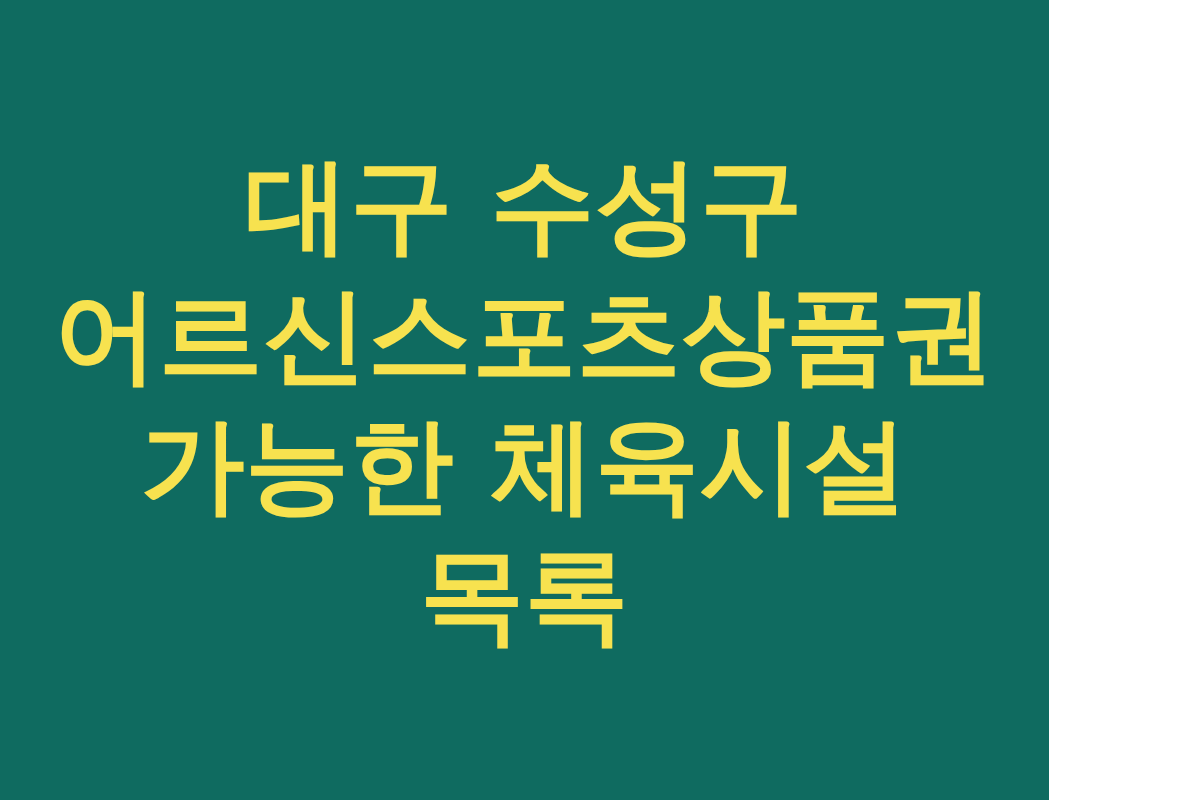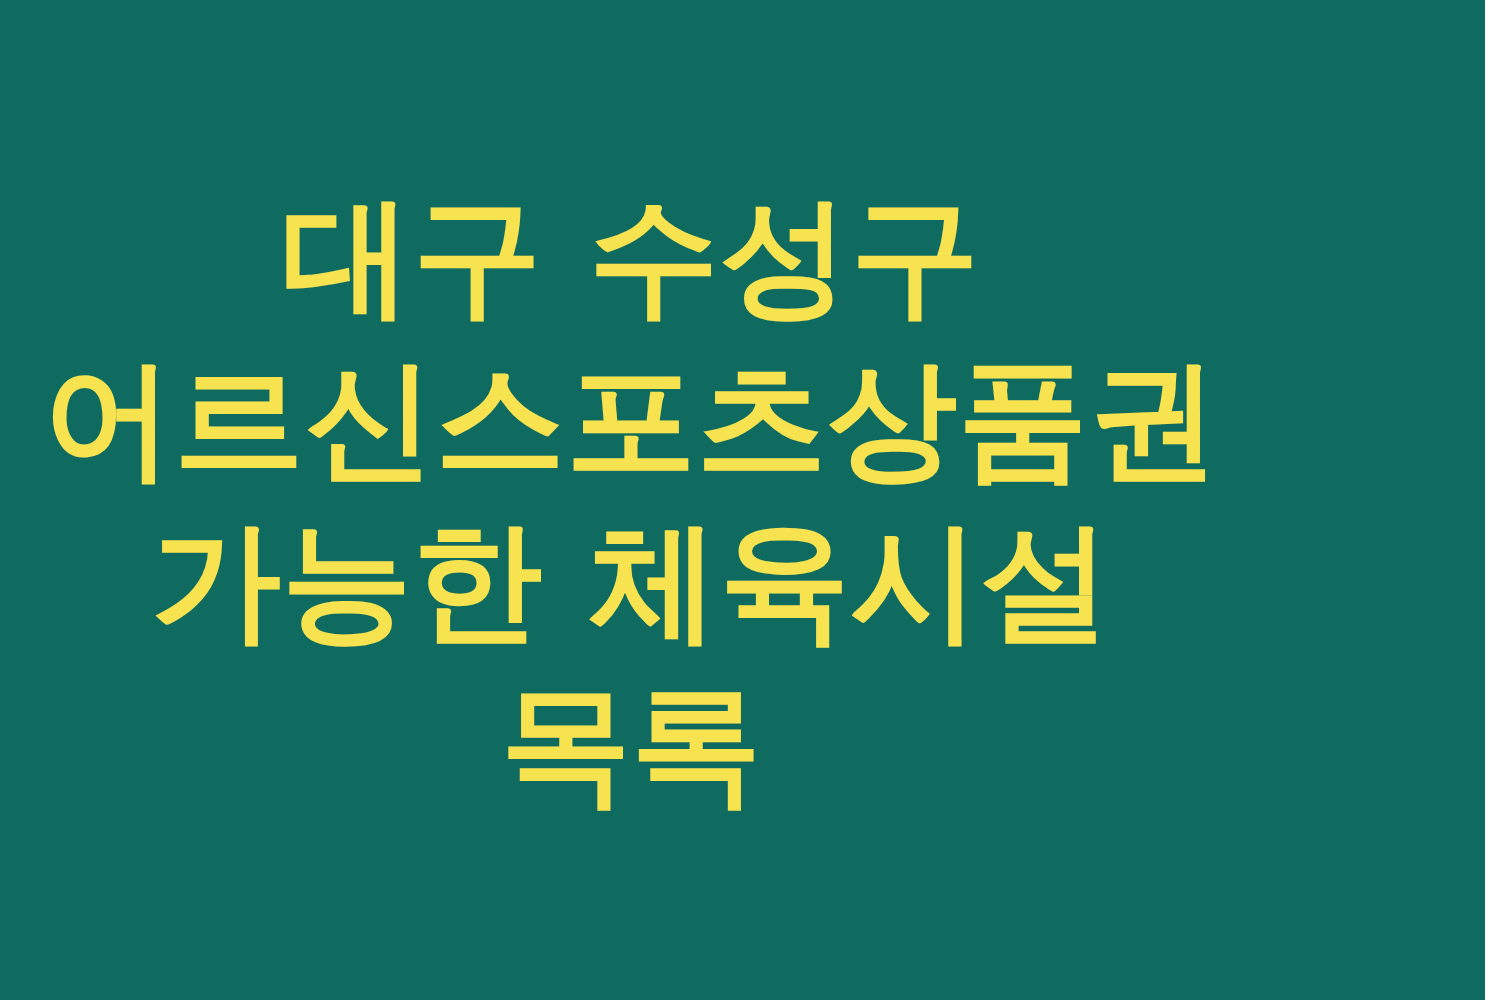--- a/index.html
+++ b/index.html
@@ -10,25 +10,26 @@
 
   body {
     width: 1200px;
     height: 800px;
     overflow: hidden;
     font-family: "Liberation Sans", "DejaVu Sans", sans-serif;
   }
 
   #banner {
     position: relative;
-    width: 1188px;
+    width: 1049px;
     height: 800px;
     box-sizing: border-box;
     display: flex;
     align-items: center;
+    justify-content: center;
     background: #0f6b60;
   }
 
   #title-block {
     width: 1010px;
     text-align: center;
     padding: 0 10px;
     box-sizing: border-box;
   }
 

